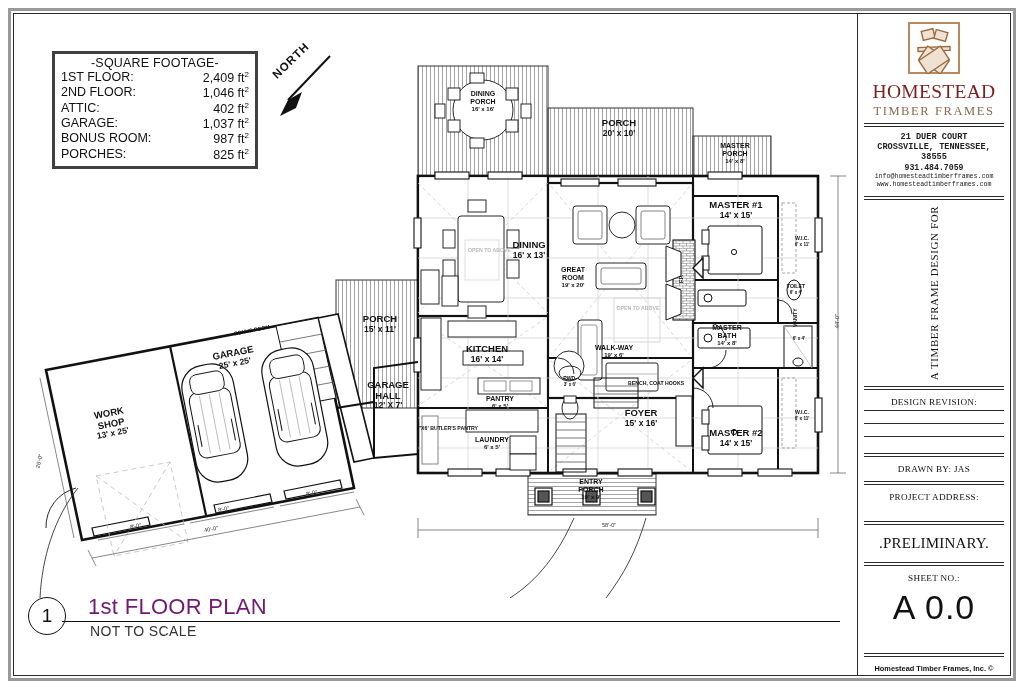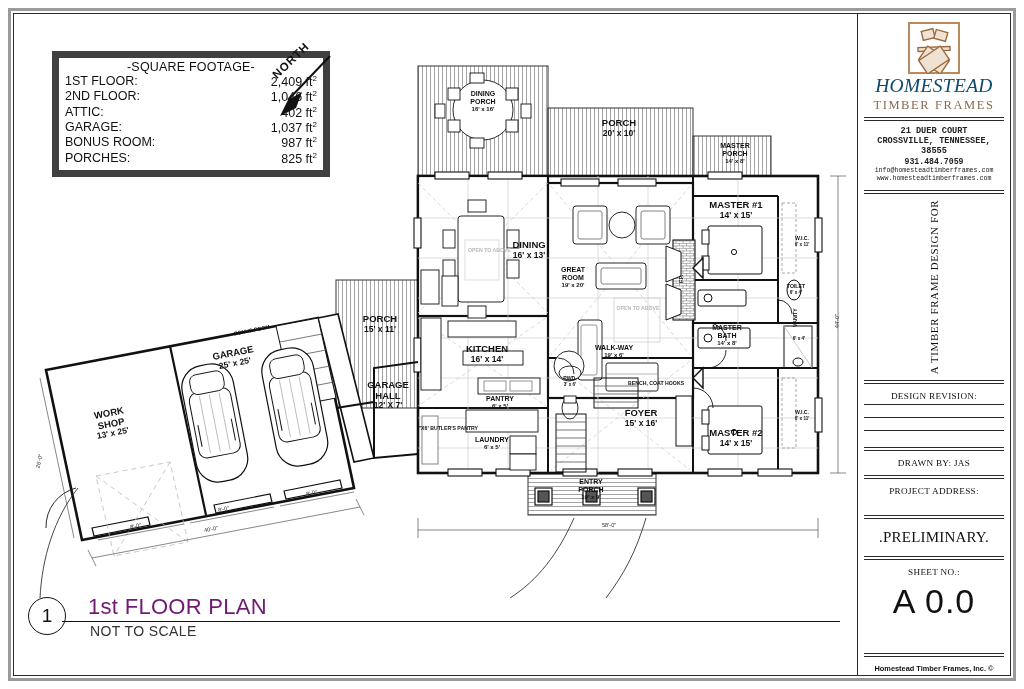--- a/index.html
+++ b/index.html
@@ -8,22 +8,22 @@
     position:relative;width:1024px;height:689px;background:#ffffff;
     overflow:hidden;
   }
   
   .border-outer{position:absolute;left:8px;top:8px;right:8px;bottom:8px;
     border:3px solid #9a9a9a;box-sizing:border-box;}
   .border-inner{position:absolute;left:13px;top:13px;right:13px;bottom:13px;
     border:1px solid #2a2a2a;box-sizing:border-box;}
 
   
-  .sqft-box{position:absolute;left:52px;top:51px;width:278px;
-    border:7px solid #404040;background:#fff;padding:2px 6px 4px 6px;
+  .sqft-box{position:absolute;left:52px;top:51px;width:206px;
+    border:3px solid #404040;background:#fff;padding:2px 6px 4px 6px;
     box-sizing:border-box;font-size:12.5px;color:#111;line-height:1.13;}
   .sqft-title{text-align:center;letter-spacing:.2px;margin-bottom:0px;}
   .sqft-row{display:flex;justify-content:space-between;white-space:nowrap;}
   .sqft-row .lbl{text-align:left;}
   .sqft-row .val{text-align:right;}
   .sup{font-size:8px;vertical-align:super;}
 
   
   .north{position:absolute;left:272px;top:46px;width:70px;height:80px;}
   .north-txt{position:absolute;left:-2px;top:26px;font-size:11.5px;
@@ -59,22 +59,22 @@
     letter-spacing:.4px;}
   .st-rule{position:absolute;left:42px;top:30px;width:778px;height:0;
     border-top:1.2px solid #111;}
 
   
   .tb{position:absolute;left:857px;top:13px;width:154px;bottom:13px;
     border:1px solid #2a2a2a;background:#fff;box-sizing:border-box;
     display:flex;flex-direction:column;}
   .tb-logo{padding:8px 6px 2px 6px;display:flex;justify-content:center;}
   .tb-name{text-align:center;font-family:"Liberation Serif",serif;
-    font-size:19.5px;color:#0c4a6e;letter-spacing:.3px;line-height:1;
-    margin-top:0;font-style:italic;}
+    font-size:19.5px;color:#7f1d1d;letter-spacing:.3px;line-height:1;
+    margin-top:6px;}
   .tb-sub{text-align:center;font-family:"Liberation Serif",serif;
     font-size:12.5px;color:#8a6a4e;letter-spacing:1.6px;margin-top:2px;}
   .dbl{border-top:1px solid #2a2a2a;border-bottom:1px solid #2a2a2a;
     height:2px;margin:4px 6px;}
   .sgl{border-top:1px solid #2a2a2a;margin:0 6px;}
   .tb-addr{text-align:center;font-family:Liberation Mono, monospace;
     color:#222;line-height:1.22;padding:1px 4px 3px 4px;}
   .tb-addr .a1{font-size:8.6px;font-weight:bold;}
   .tb-addr .a2{font-size:8.6px;font-weight:bold;}
   .tb-addr .a3{font-size:8.2px;font-weight:bold;}

